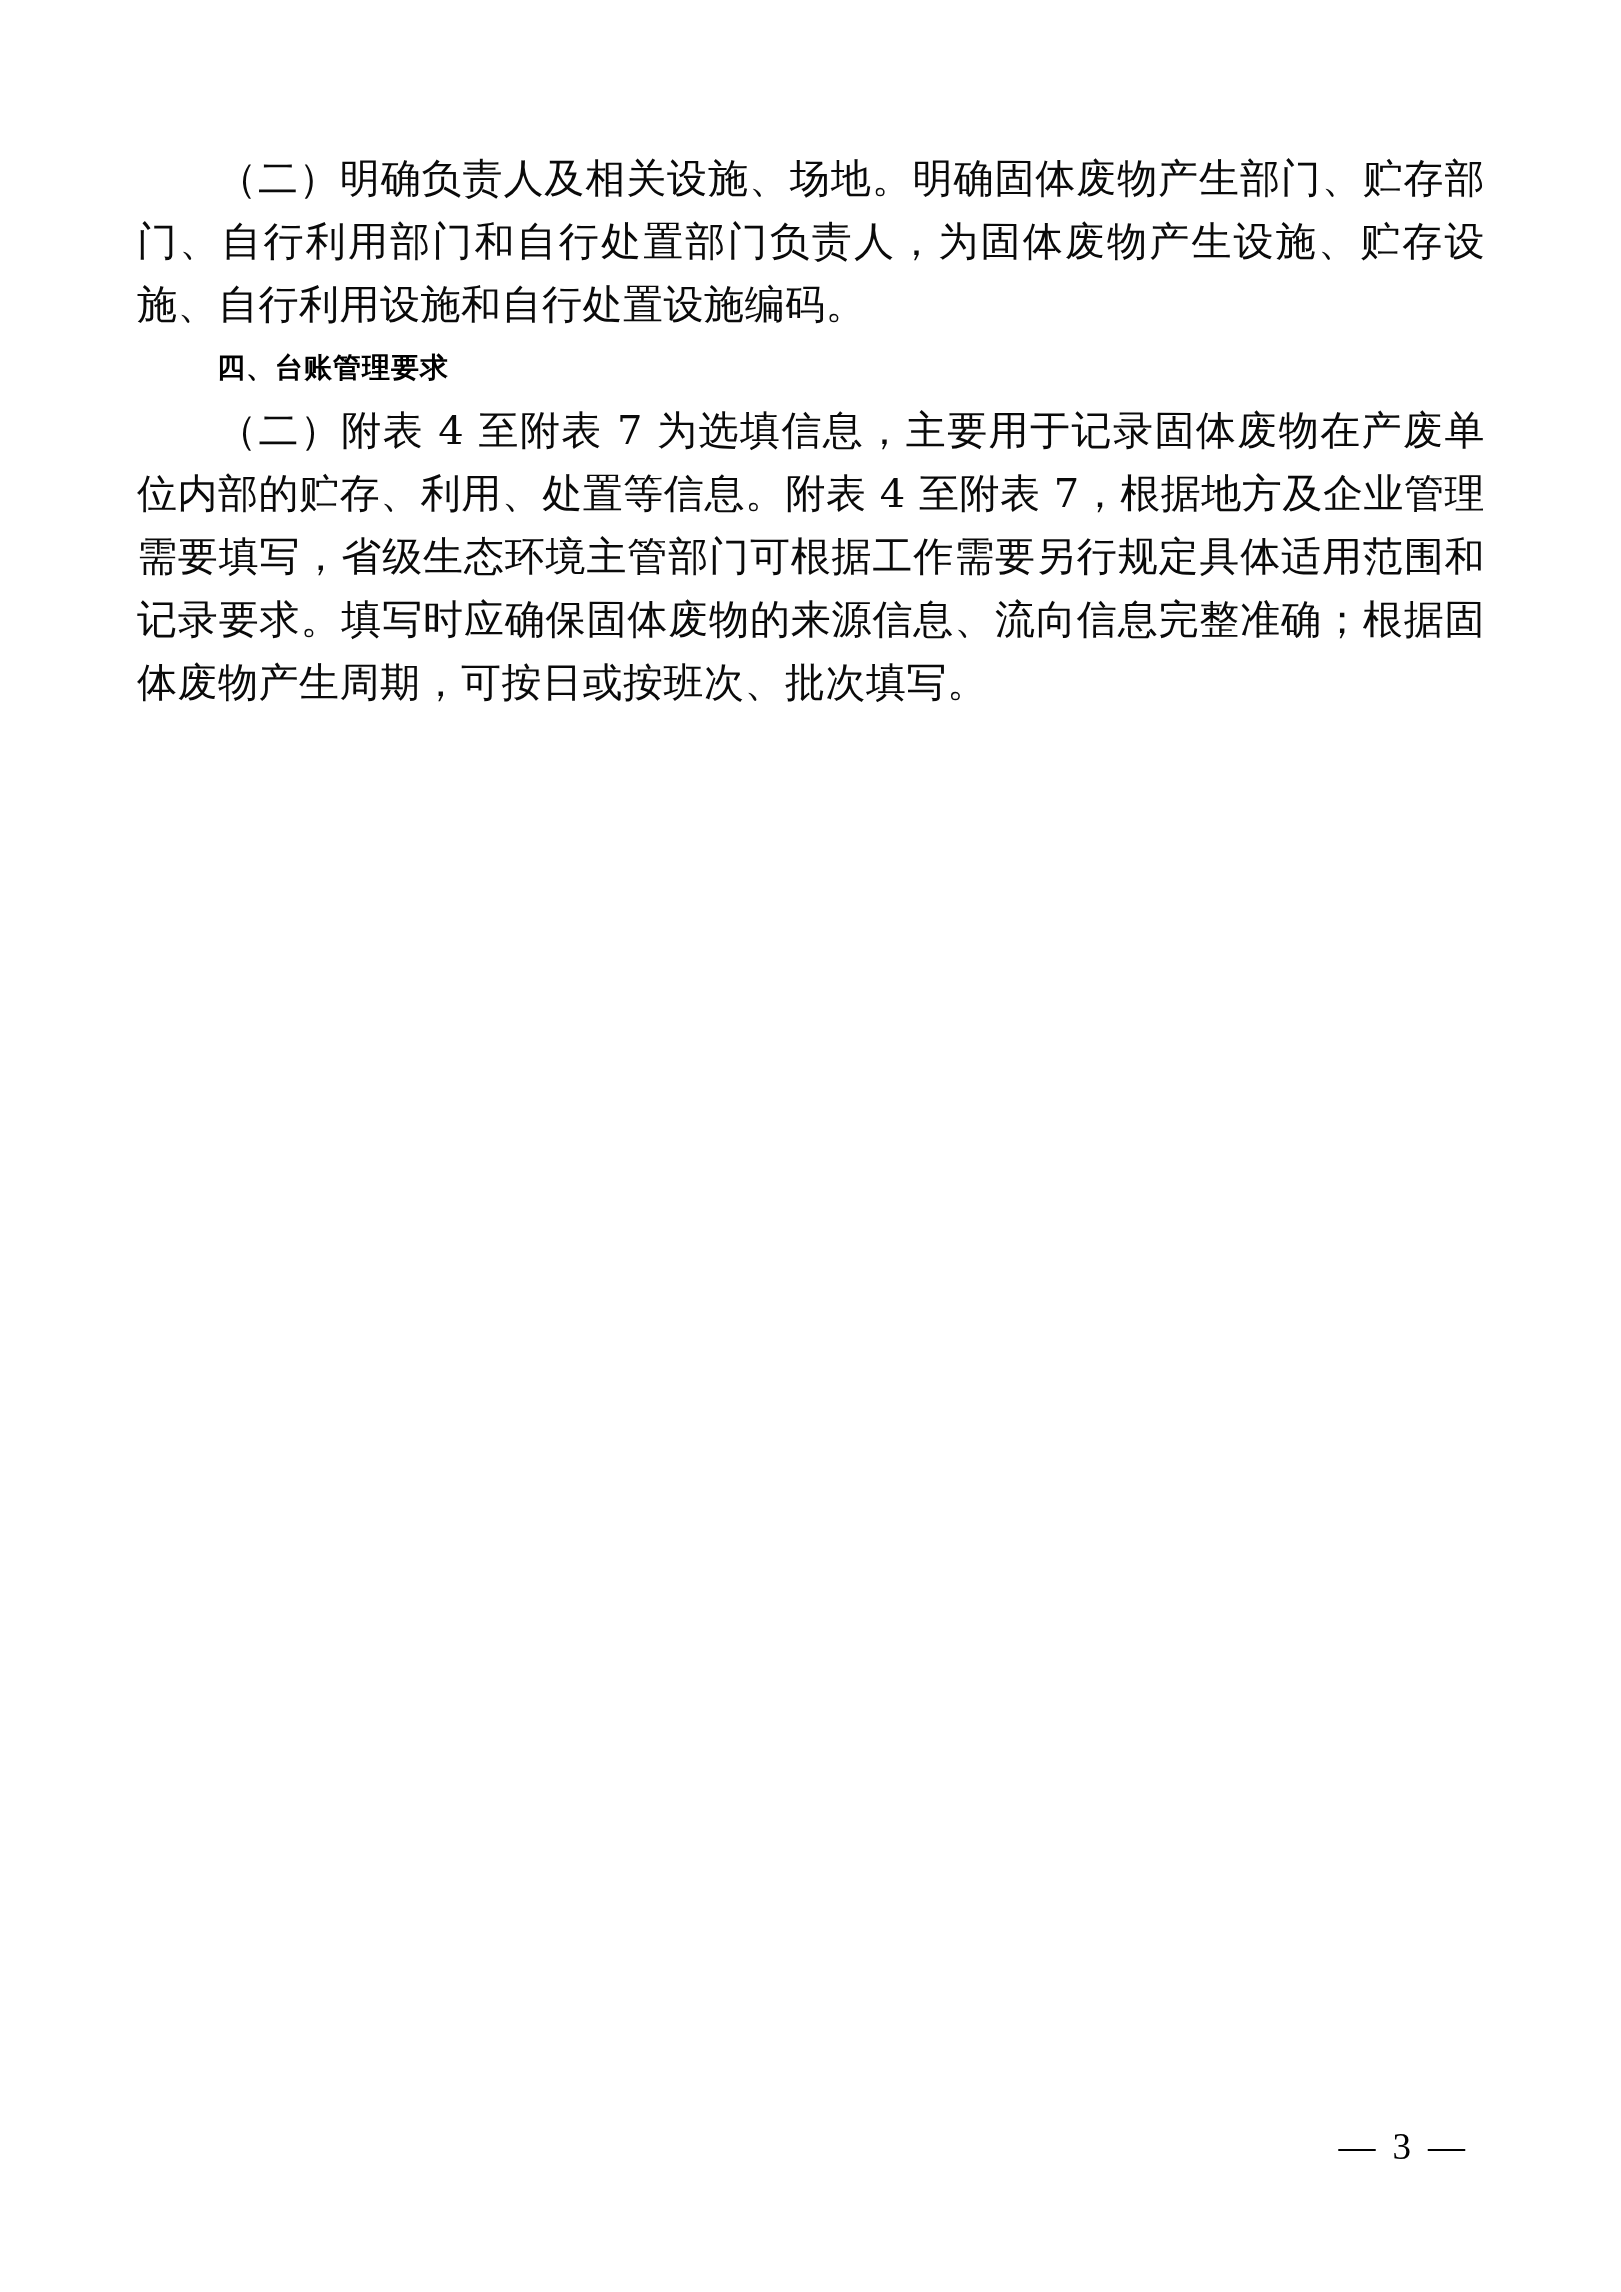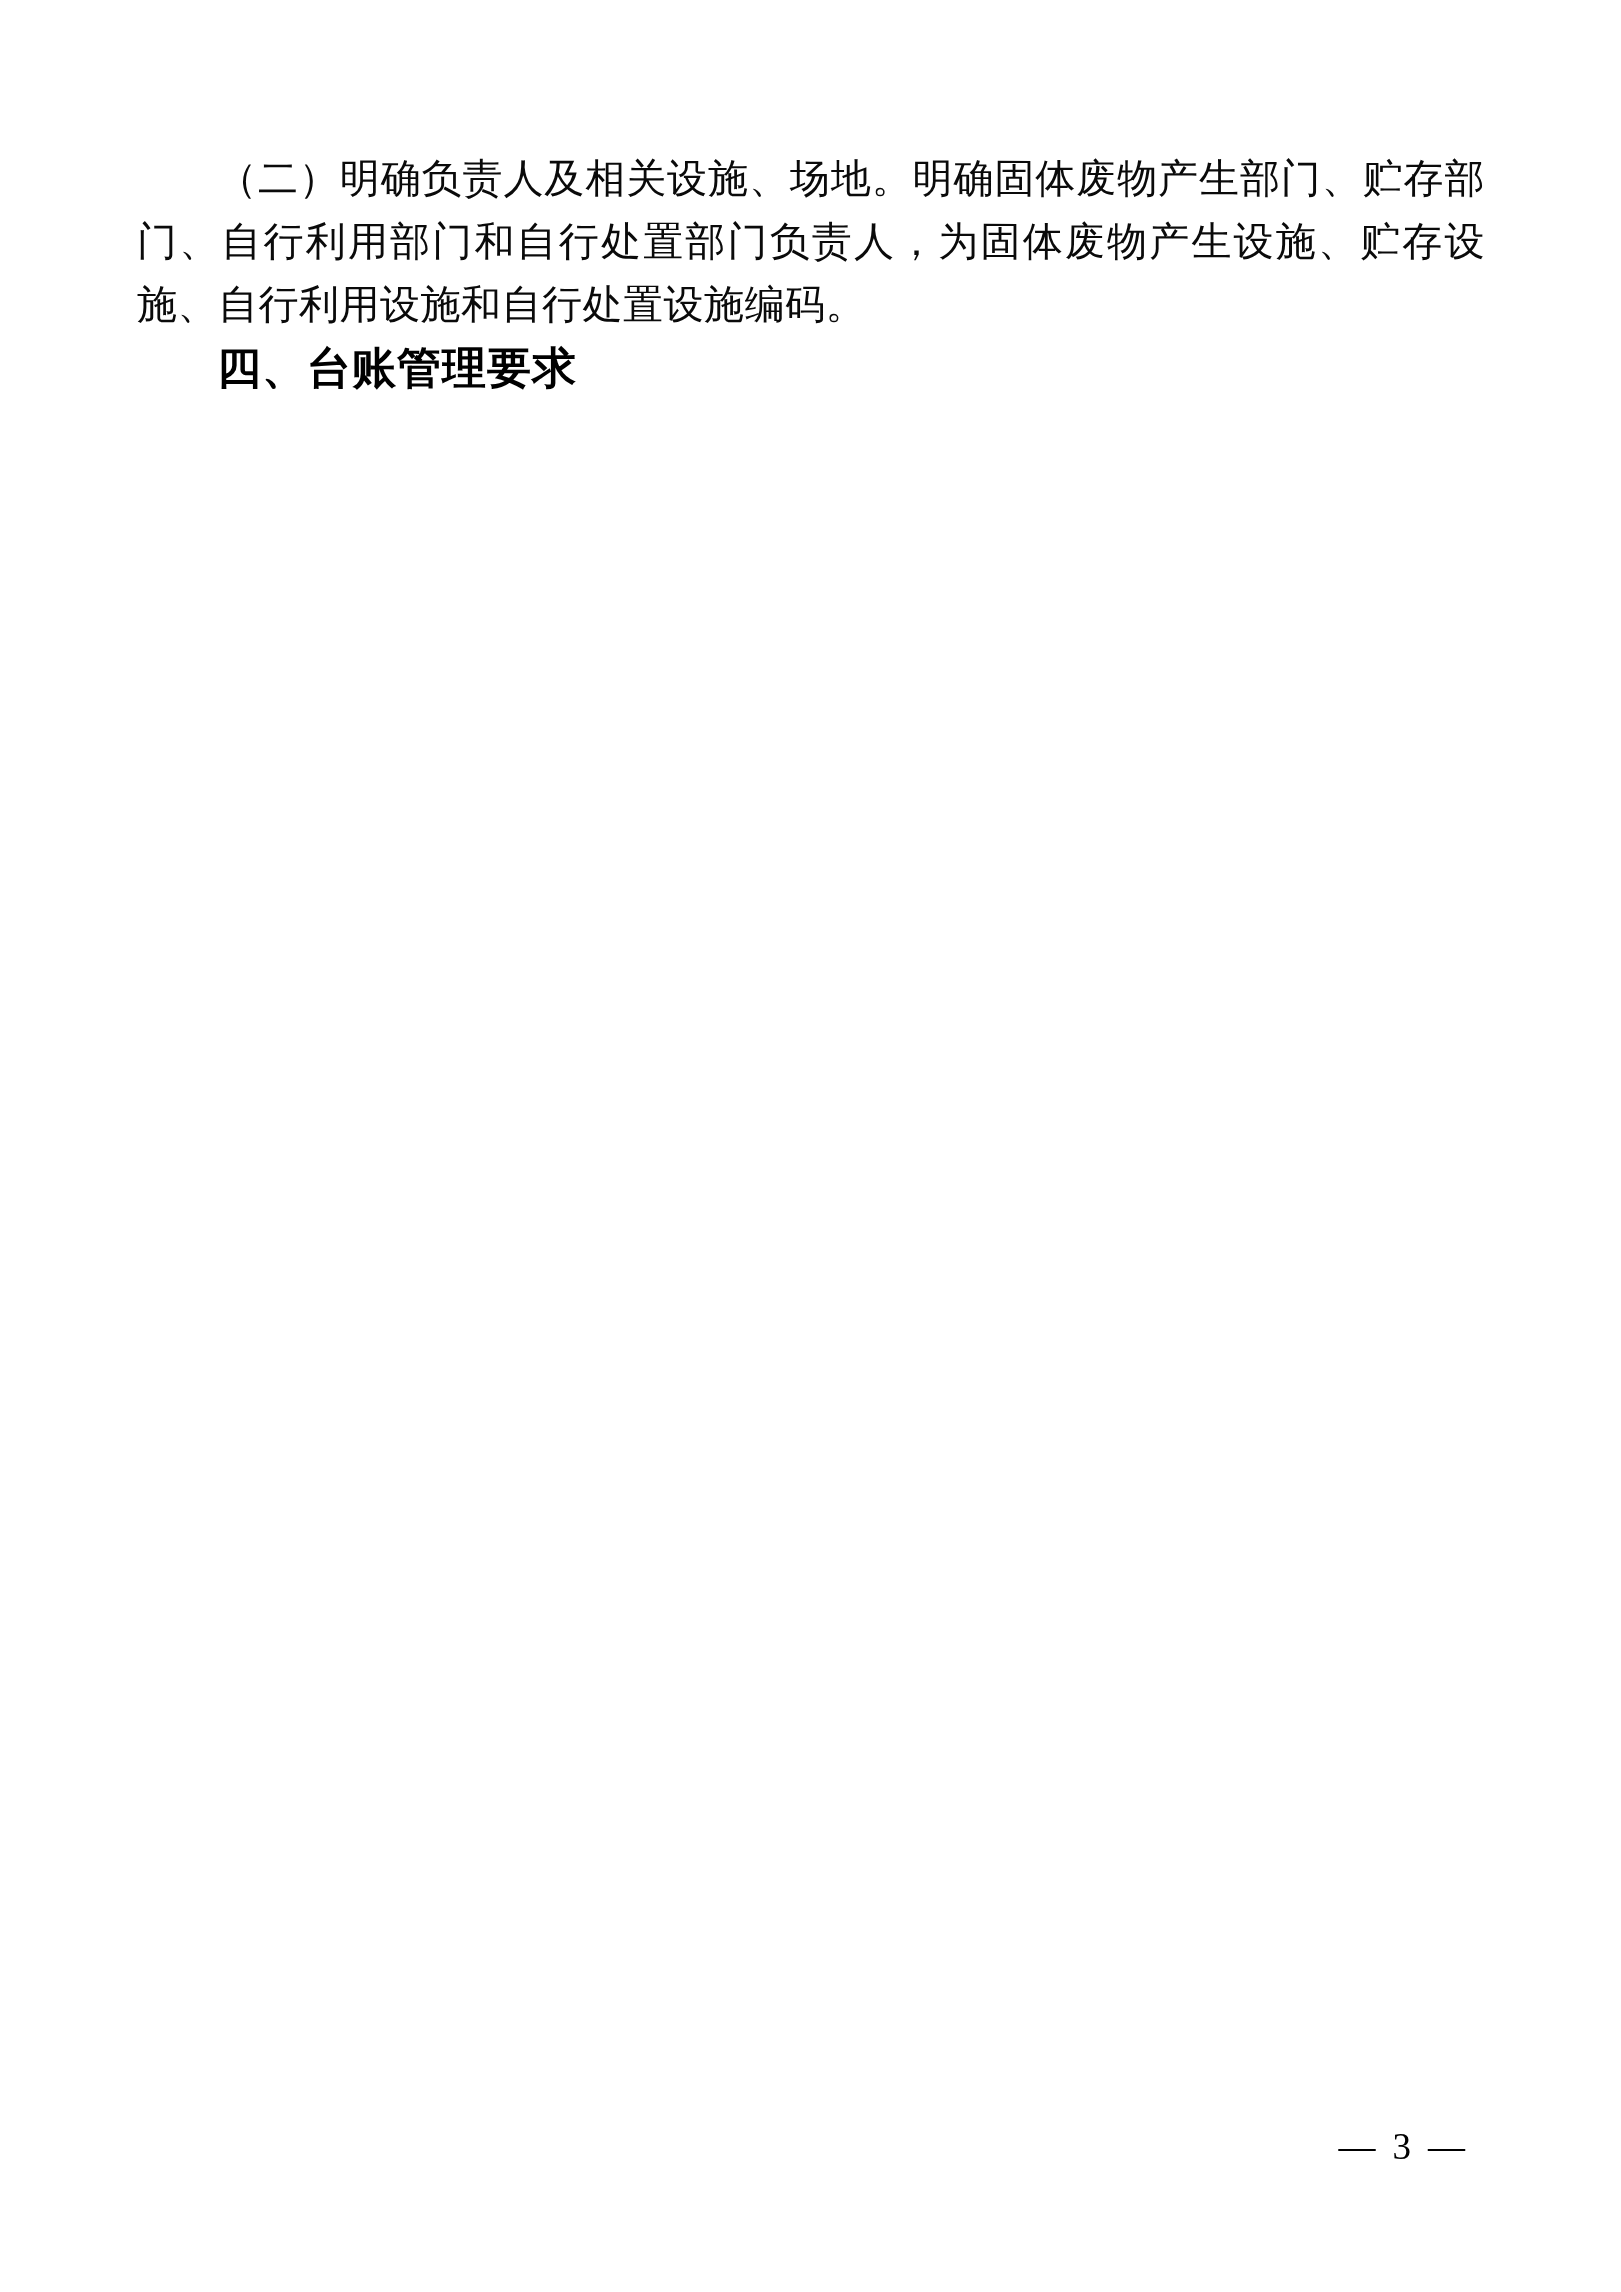--- a/index.html
+++ b/index.html
@@ -36,21 +36,21 @@
     margin: 0 0 0 0;
     letter-spacing: 0.5px;
     font-stretch: normal;
     -webkit-font-smoothing: none;
   }
   .para:last-child { margin-bottom: 0; }
 
   
   .heading {
     font-family: "Liberation Sans", "DejaVu Sans", sans-serif;
-    font-size: 44px;
+    font-size: 28px;
     font-weight: bold;
     line-height: 63px;
     color: #000000;
     text-indent: 80px;
     margin: 0;
     letter-spacing: 1px;
   }
 
   .page-number {
     position: absolute;
@@ -68,19 +68,20 @@
 
 <div class="page">
   <div class="content">
 
     <p class="para">（二）明确负责人及相关设施、场地。明确固体废物产生部门、贮存部门、自行利用部门和自行处置部门负责人，为固体废物产生设施、贮存设施、自行利用设施和自行处置设施编码。</p>
 
 
     <h2 class="heading">四、台账管理要求</h2>
 
 
+    <p class="para">（二）附表 4 至附表 7 为选填信息，主要用于记录固体废物在产废单位内部的贮存、利用、处置等信息。附表 4 至附表 7，根据地方及企业管理需要填写，省级生态环境主管部门可根据工作需要另行规定具体适用范围和记录要求。填写时应确保固体废物的来源信息、流向信息完整准确；根据固体废物产生周期，可按日或按班次、批次填写。</p>
 
 
   </div>
 
   <div class="page-number">— 3 —</div>
 </div>
 
 
 </body></html>

